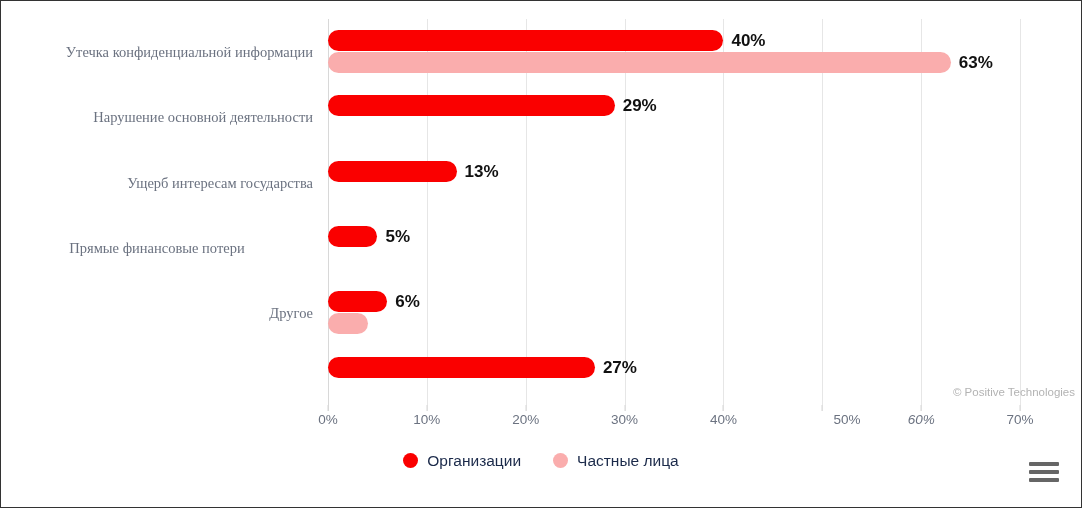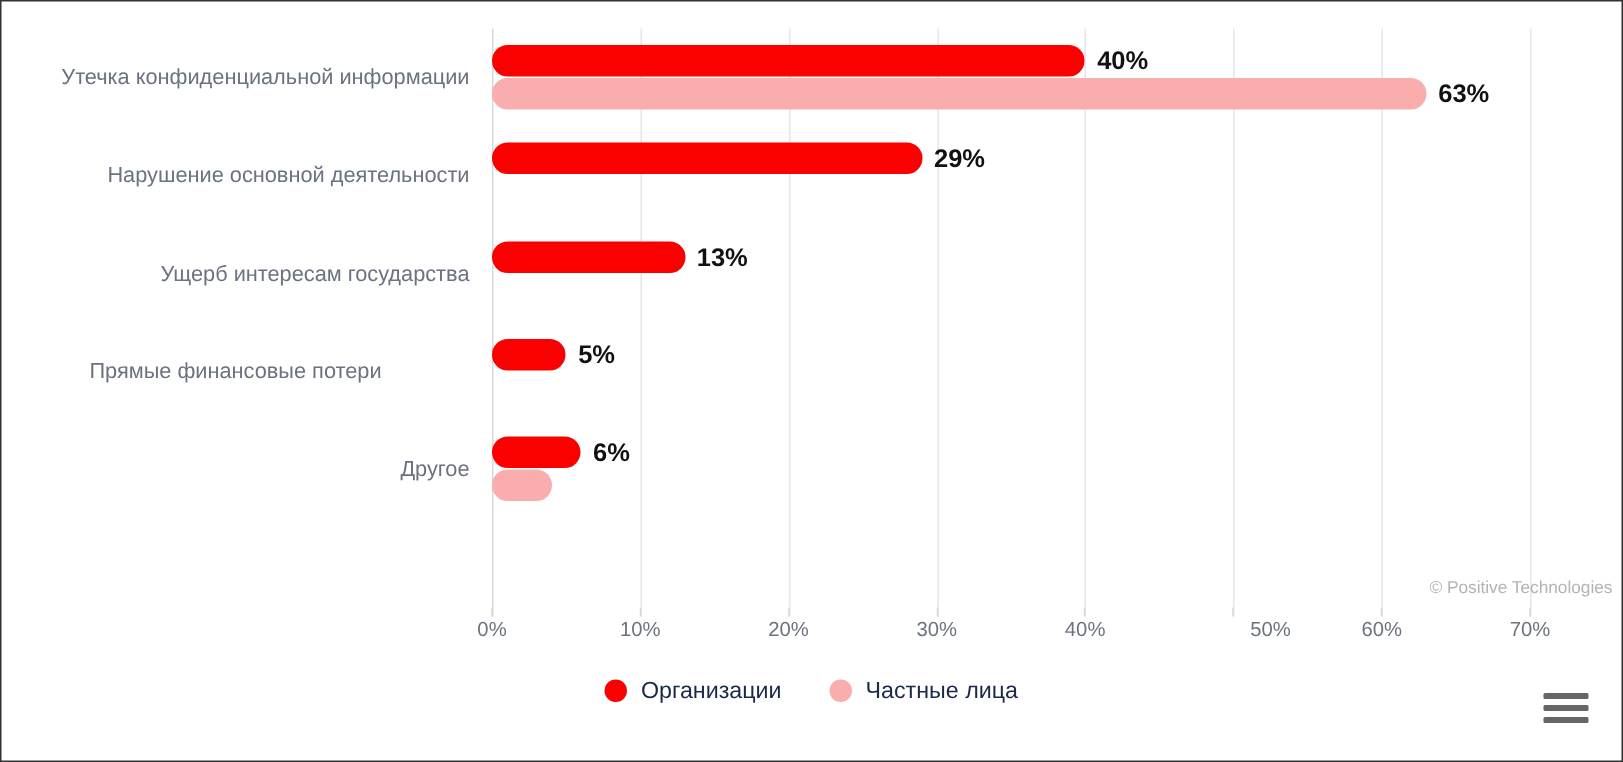--- a/index.html
+++ b/index.html
@@ -79,20 +79,21 @@
     line-height: 1;
   }
 
   
   .cat-labels {
     position: absolute;
     left: 0;
     top: 18px;
     width: 312px;
     height: 392px;
+    font-family: Liberation Serif, serif;
   }
   .cat-label {
     position: absolute;
     right: 0;
     width: 100%;
     text-align: right;
     font-size: 14.5px;
     color: #6b7280;
     white-space: nowrap;
     line-height: 1;
@@ -248,39 +249,43 @@
         <div class="cat-row" style="top: 261.333px;">
           <div class="bar-line series-0">
             <div class="bar" title="Организации: 6%" style="width: 59.3143px; background: rgb(250, 0, 0);"></div>
             <span class="bar-value">6%</span>
           </div>
           <div class="bar-line series-1">
             <div class="bar" title="Частные лица: 4%" style="width: 39.5429px; background: rgb(250, 173, 173);"></div>
           </div>
         </div>
         <div class="cat-row" style="top: 326.667px;">
+          <div class="bar-line series-0">
+            <div class="bar" title="Организации: 27%" style="width: 266.914px; background: rgb(250, 0, 0);"></div>
+            <span class="bar-value">27%</span>
+          </div>
         </div>
       </div>
   </div>
 
   <div class="x-axis">
       <div class="x-tick-mark" style="left: 0px;"></div>
       <div class="x-tick" style="left: 0px;">0%</div>
       <div class="x-tick-mark" style="left: 98.8571px;"></div>
       <div class="x-tick" style="left: 98.8571px;">10%</div>
       <div class="x-tick-mark" style="left: 197.714px;"></div>
       <div class="x-tick" style="left: 197.714px;">20%</div>
       <div class="x-tick-mark" style="left: 296.571px;"></div>
       <div class="x-tick" style="left: 296.571px;">30%</div>
       <div class="x-tick-mark" style="left: 395.429px;"></div>
       <div class="x-tick" style="left: 395.429px;">40%</div>
       <div class="x-tick-mark" style="left: 494.286px;"></div>
       <div class="x-tick" style="left: 519px;">50%</div>
       <div class="x-tick-mark" style="left: 593.143px;"></div>
-      <div class="x-tick" style="left: 593.143px;">60%</div>
+      <div class="x-tick" style="left: 593.143px; font-style: italic;">60%</div>
       <div class="x-tick-mark" style="left: 692px;"></div>
       <div class="x-tick" style="left: 692px;">70%</div>
     </div>
 
   <div class="legend">
       <div class="legend-item">
         <span class="legend-dot" style="background: rgb(250, 0, 0);"></span>
         <span class="legend-label">Организации</span>
       </div>
       <div class="legend-item">

